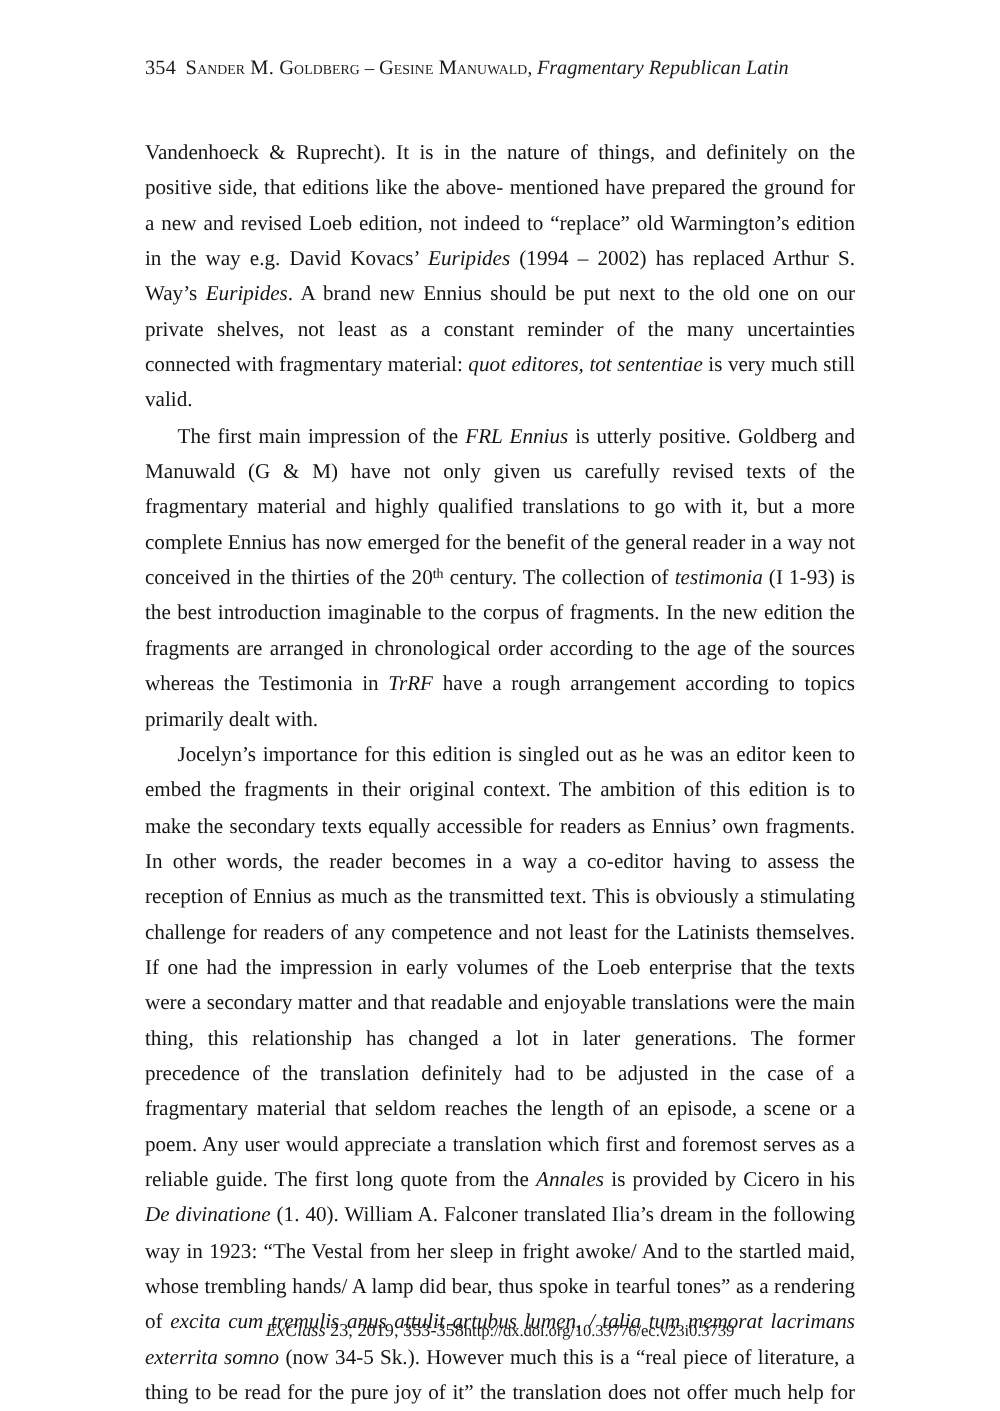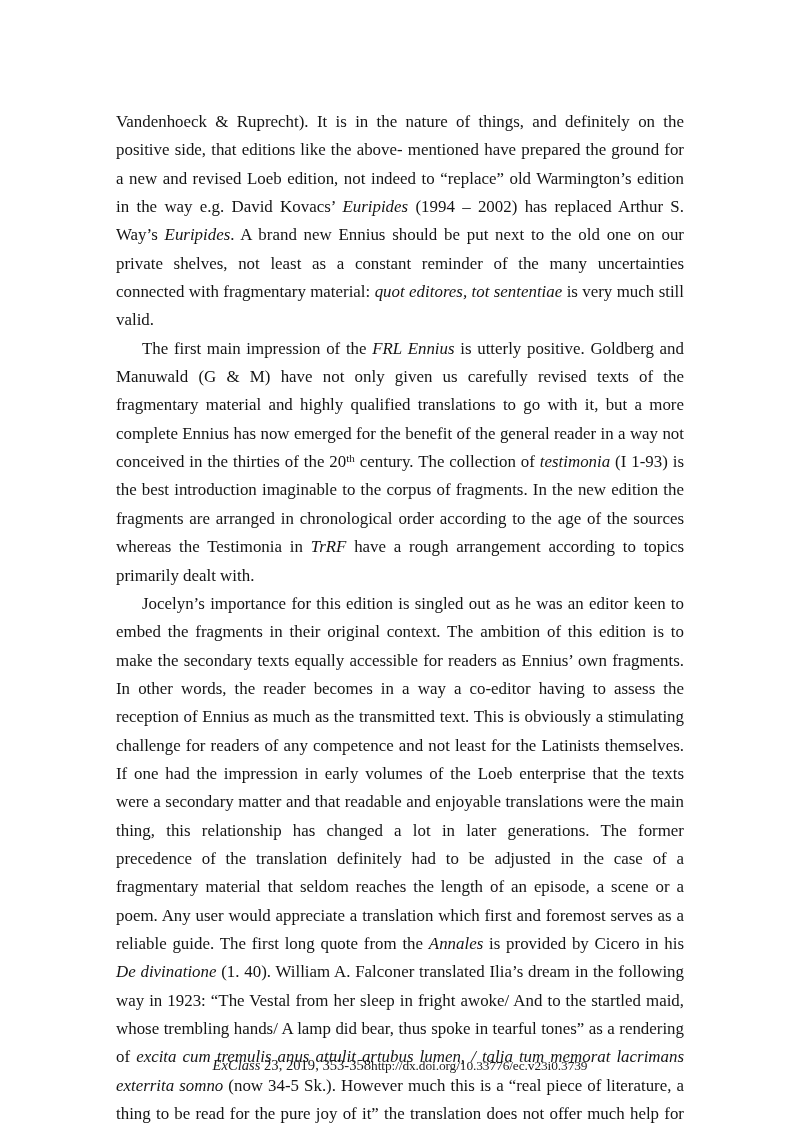--- a/index.html
+++ b/index.html
@@ -95,20 +95,24 @@
   .footer-right {
     font-size: 13.4px;
     letter-spacing: -0.1px;
   }
 </style>
 </head>
 <body>
 
 <div class="page">
 
+  <div class="running-head">
+    <span class="folio">354</span>
+    <span>&nbsp;</span><span class="smallcaps">Sander M. Goldberg</span><span class="rh-sep"> – </span><span class="smallcaps">Gesine Manuwald</span><span>, </span><span class="rh-title">Fragmentary Republican Latin</span>
+  </div>
 
   <div class="body-text">
 
     <p><span>Vandenhoeck &amp; Ruprecht). It is in the nature of things, and definitely on the positive side, that editions like the above- mentioned have prepared the ground for a new and revised Loeb edition, not indeed to “replace” old Warmington’s edition in the way e.g. David Kovacs’ </span><i>Euripides</i><span> (1994 – 2002) has replaced Arthur S. Way’s </span><i>Euripides</i><span>. A brand new Ennius should be put next to the old one on our private shelves, not least as a constant reminder of the many uncertainties connected with fragmentary material: </span><i>quot editores, tot sententiae</i><span> is very much still valid.</span></p>
 
     <p class="indented"><span>The first main impression of the </span><i>FRL Ennius</i><span> is utterly positive. Goldberg and Manuwald (G &amp; M) have not only given us carefully revised texts of the fragmentary material and highly qualified translations to go with it, but a more complete Ennius has now emerged for the benefit of the general reader in a way not conceived in the thirties of the 20</span><span class="sup">th</span><span> century. The collection of </span><i>testimonia</i><span> (I 1-93) is the best introduction imaginable to the corpus of fragments. In the new edition the fragments are arranged in chronological order according to the age of the sources whereas the Testimonia in </span><i>TrRF</i><span> have a rough arrangement according to topics primarily dealt with.</span></p>
 
     <p class="indented"><span>Jocelyn’s importance for this edition is singled out as he was an editor keen to embed the fragments in their original context. The ambition of this edition is to make the secondary texts equally accessible for readers as Ennius’ own fragments.  In other words, the reader becomes in a way a co-editor having to assess the reception of Ennius as much as the transmitted text. This is obviously a stimulating challenge for readers of any competence and not least for the Latinists themselves. If one had the impression in early volumes of the Loeb enterprise that the texts were a secondary matter and that readable and enjoyable translations were the main thing, this relationship has changed a lot in later generations. The former precedence of the translation definitely had to be adjusted in the case of a fragmentary material that seldom reaches the length of an episode, a scene or a poem. Any user would appreciate a translation which first and foremost serves as a reliable guide. The first long quote from the </span><i>Annales</i><span> is provided by Cicero in his </span><i>De divinatione</i><span> (1. 40). William A. Falconer translated Ilia’s dream in the following way in 1923: “The Vestal from her sleep in fright awoke/ And to the startled maid, whose trembling hands/ A lamp did bear, thus spoke in tearful tones” as a rendering of </span><i>excita cum tremulis anus attulit artubus lumen, / talia tum memorat lacrimans exterrita somno</i><span> (now 34-5 Sk.). However much this is a “real piece of literature, a thing to be read for the pure joy of it” the translation does not offer much help for those interested in the Latin left side: the syntax is turned upside down; there is no word for “vestal” in Ennius’ text, </span></p>
 
   </div>

